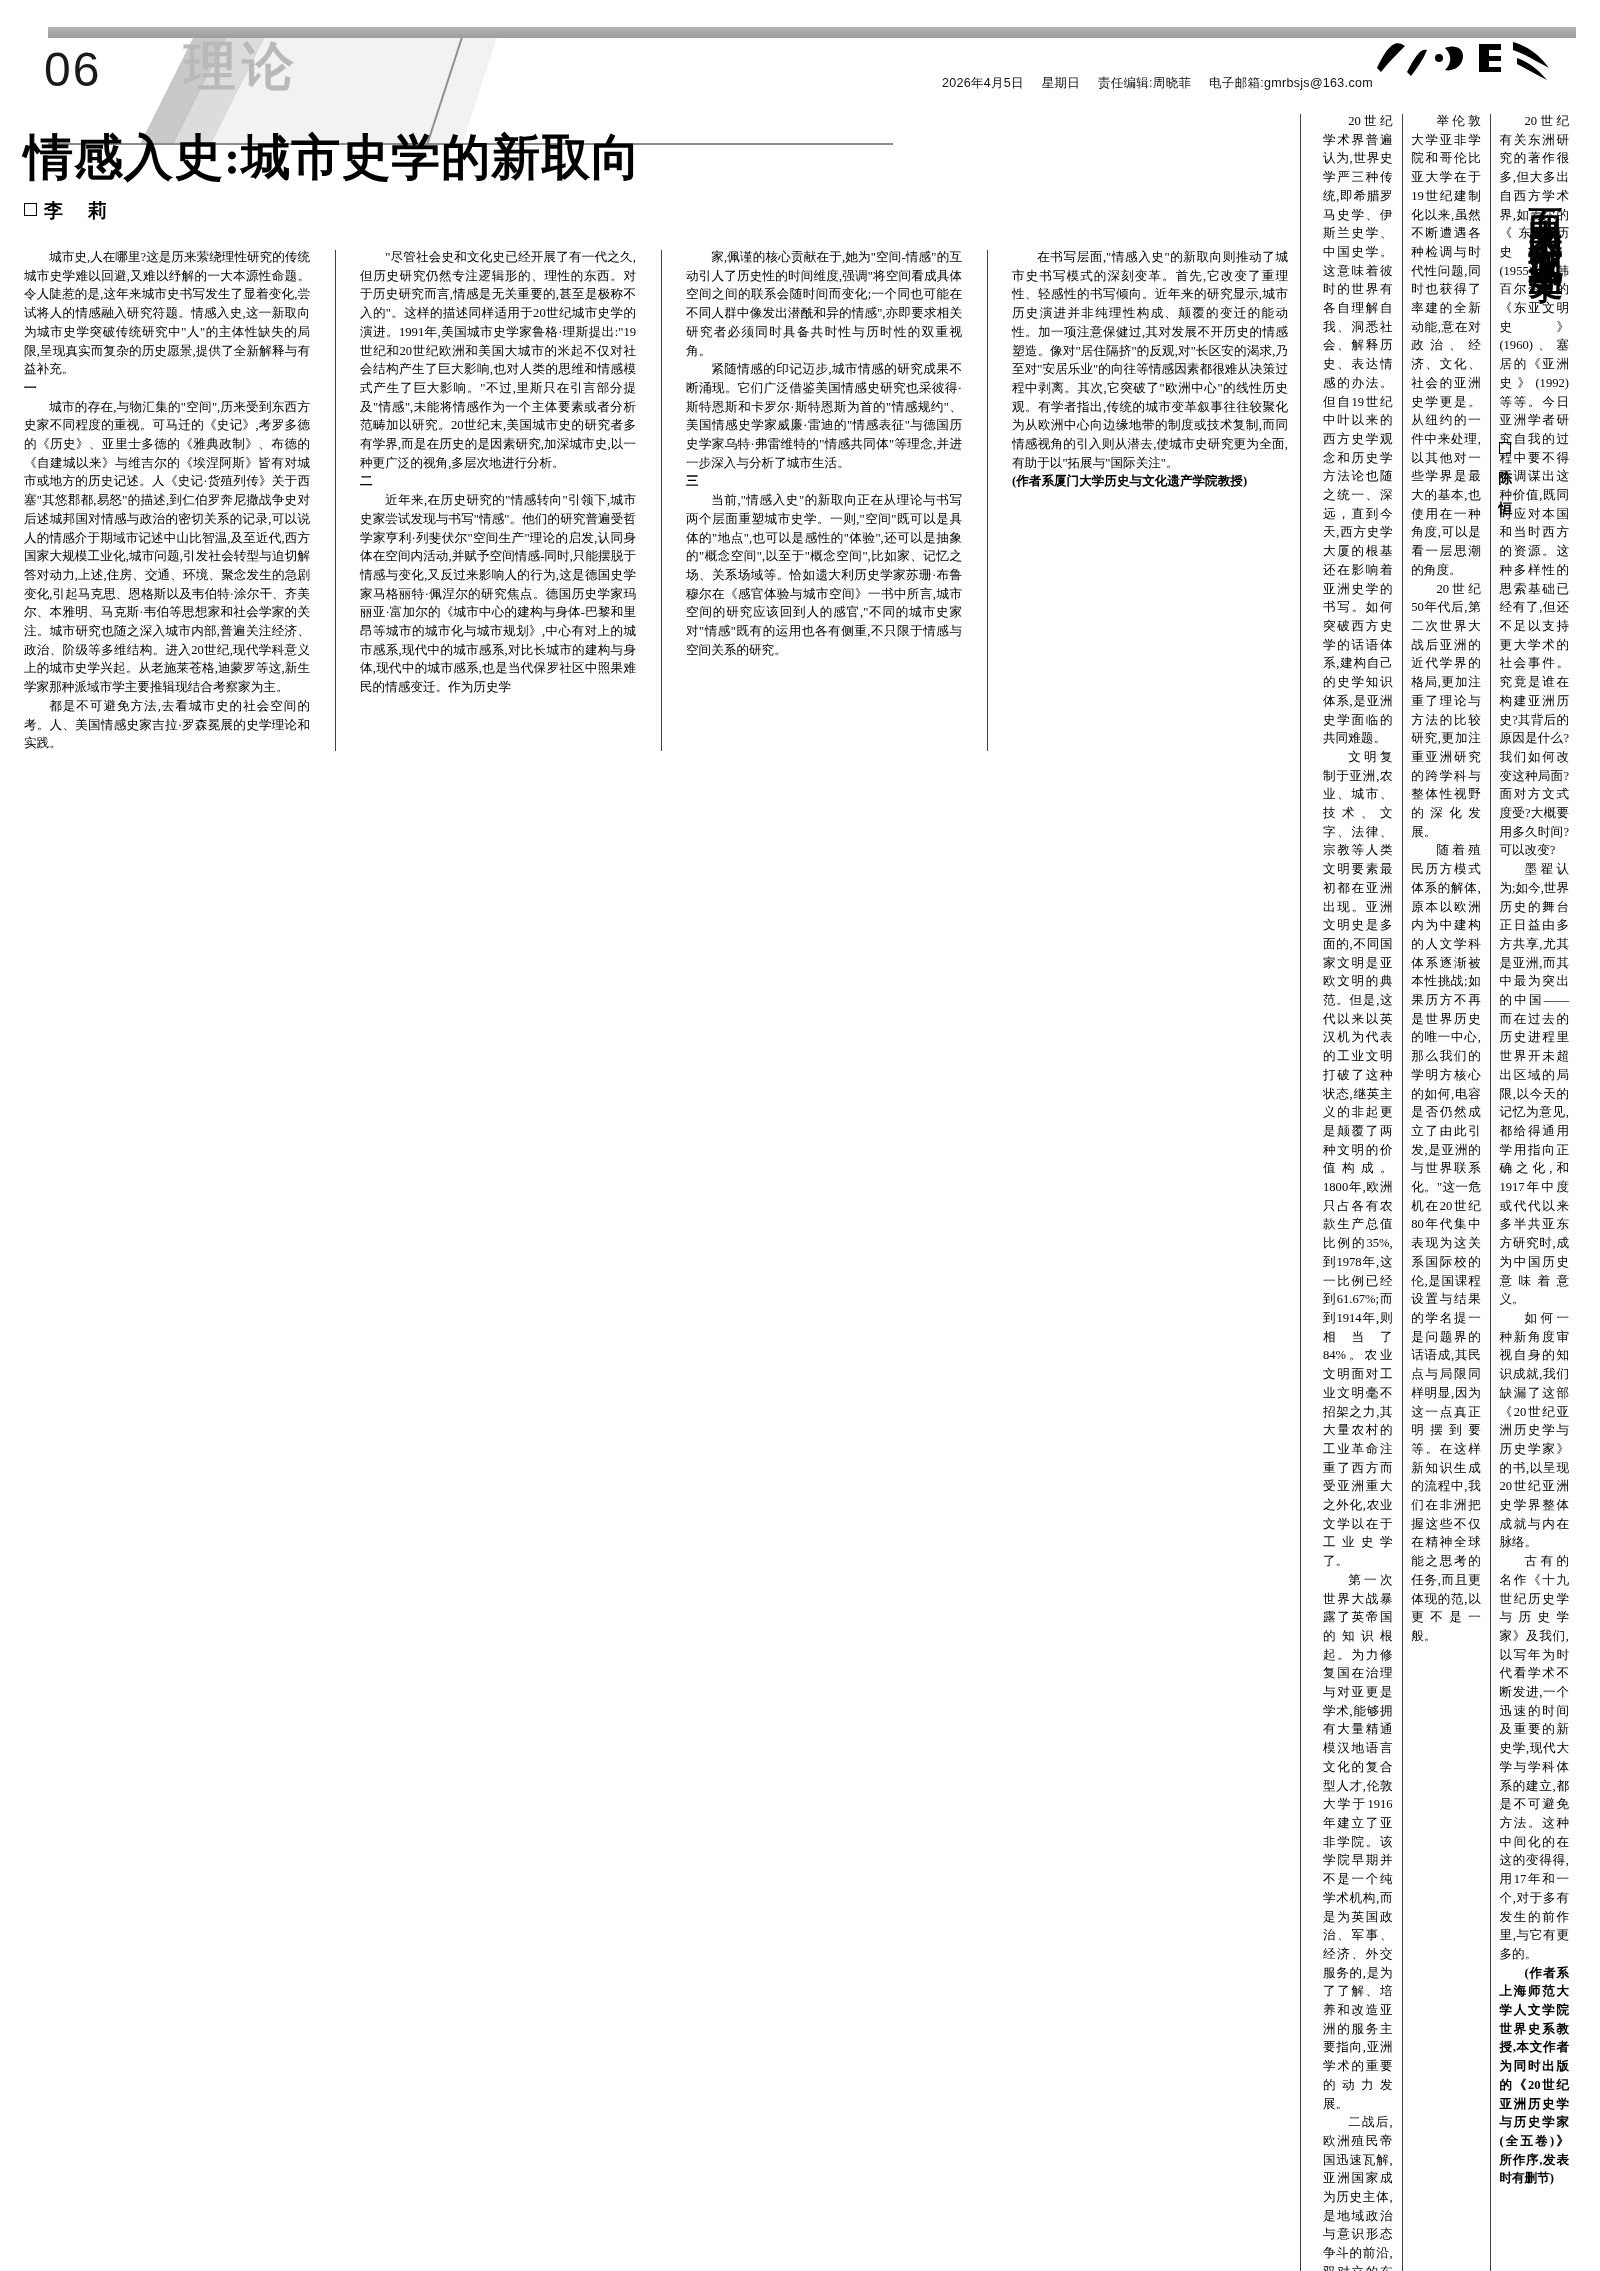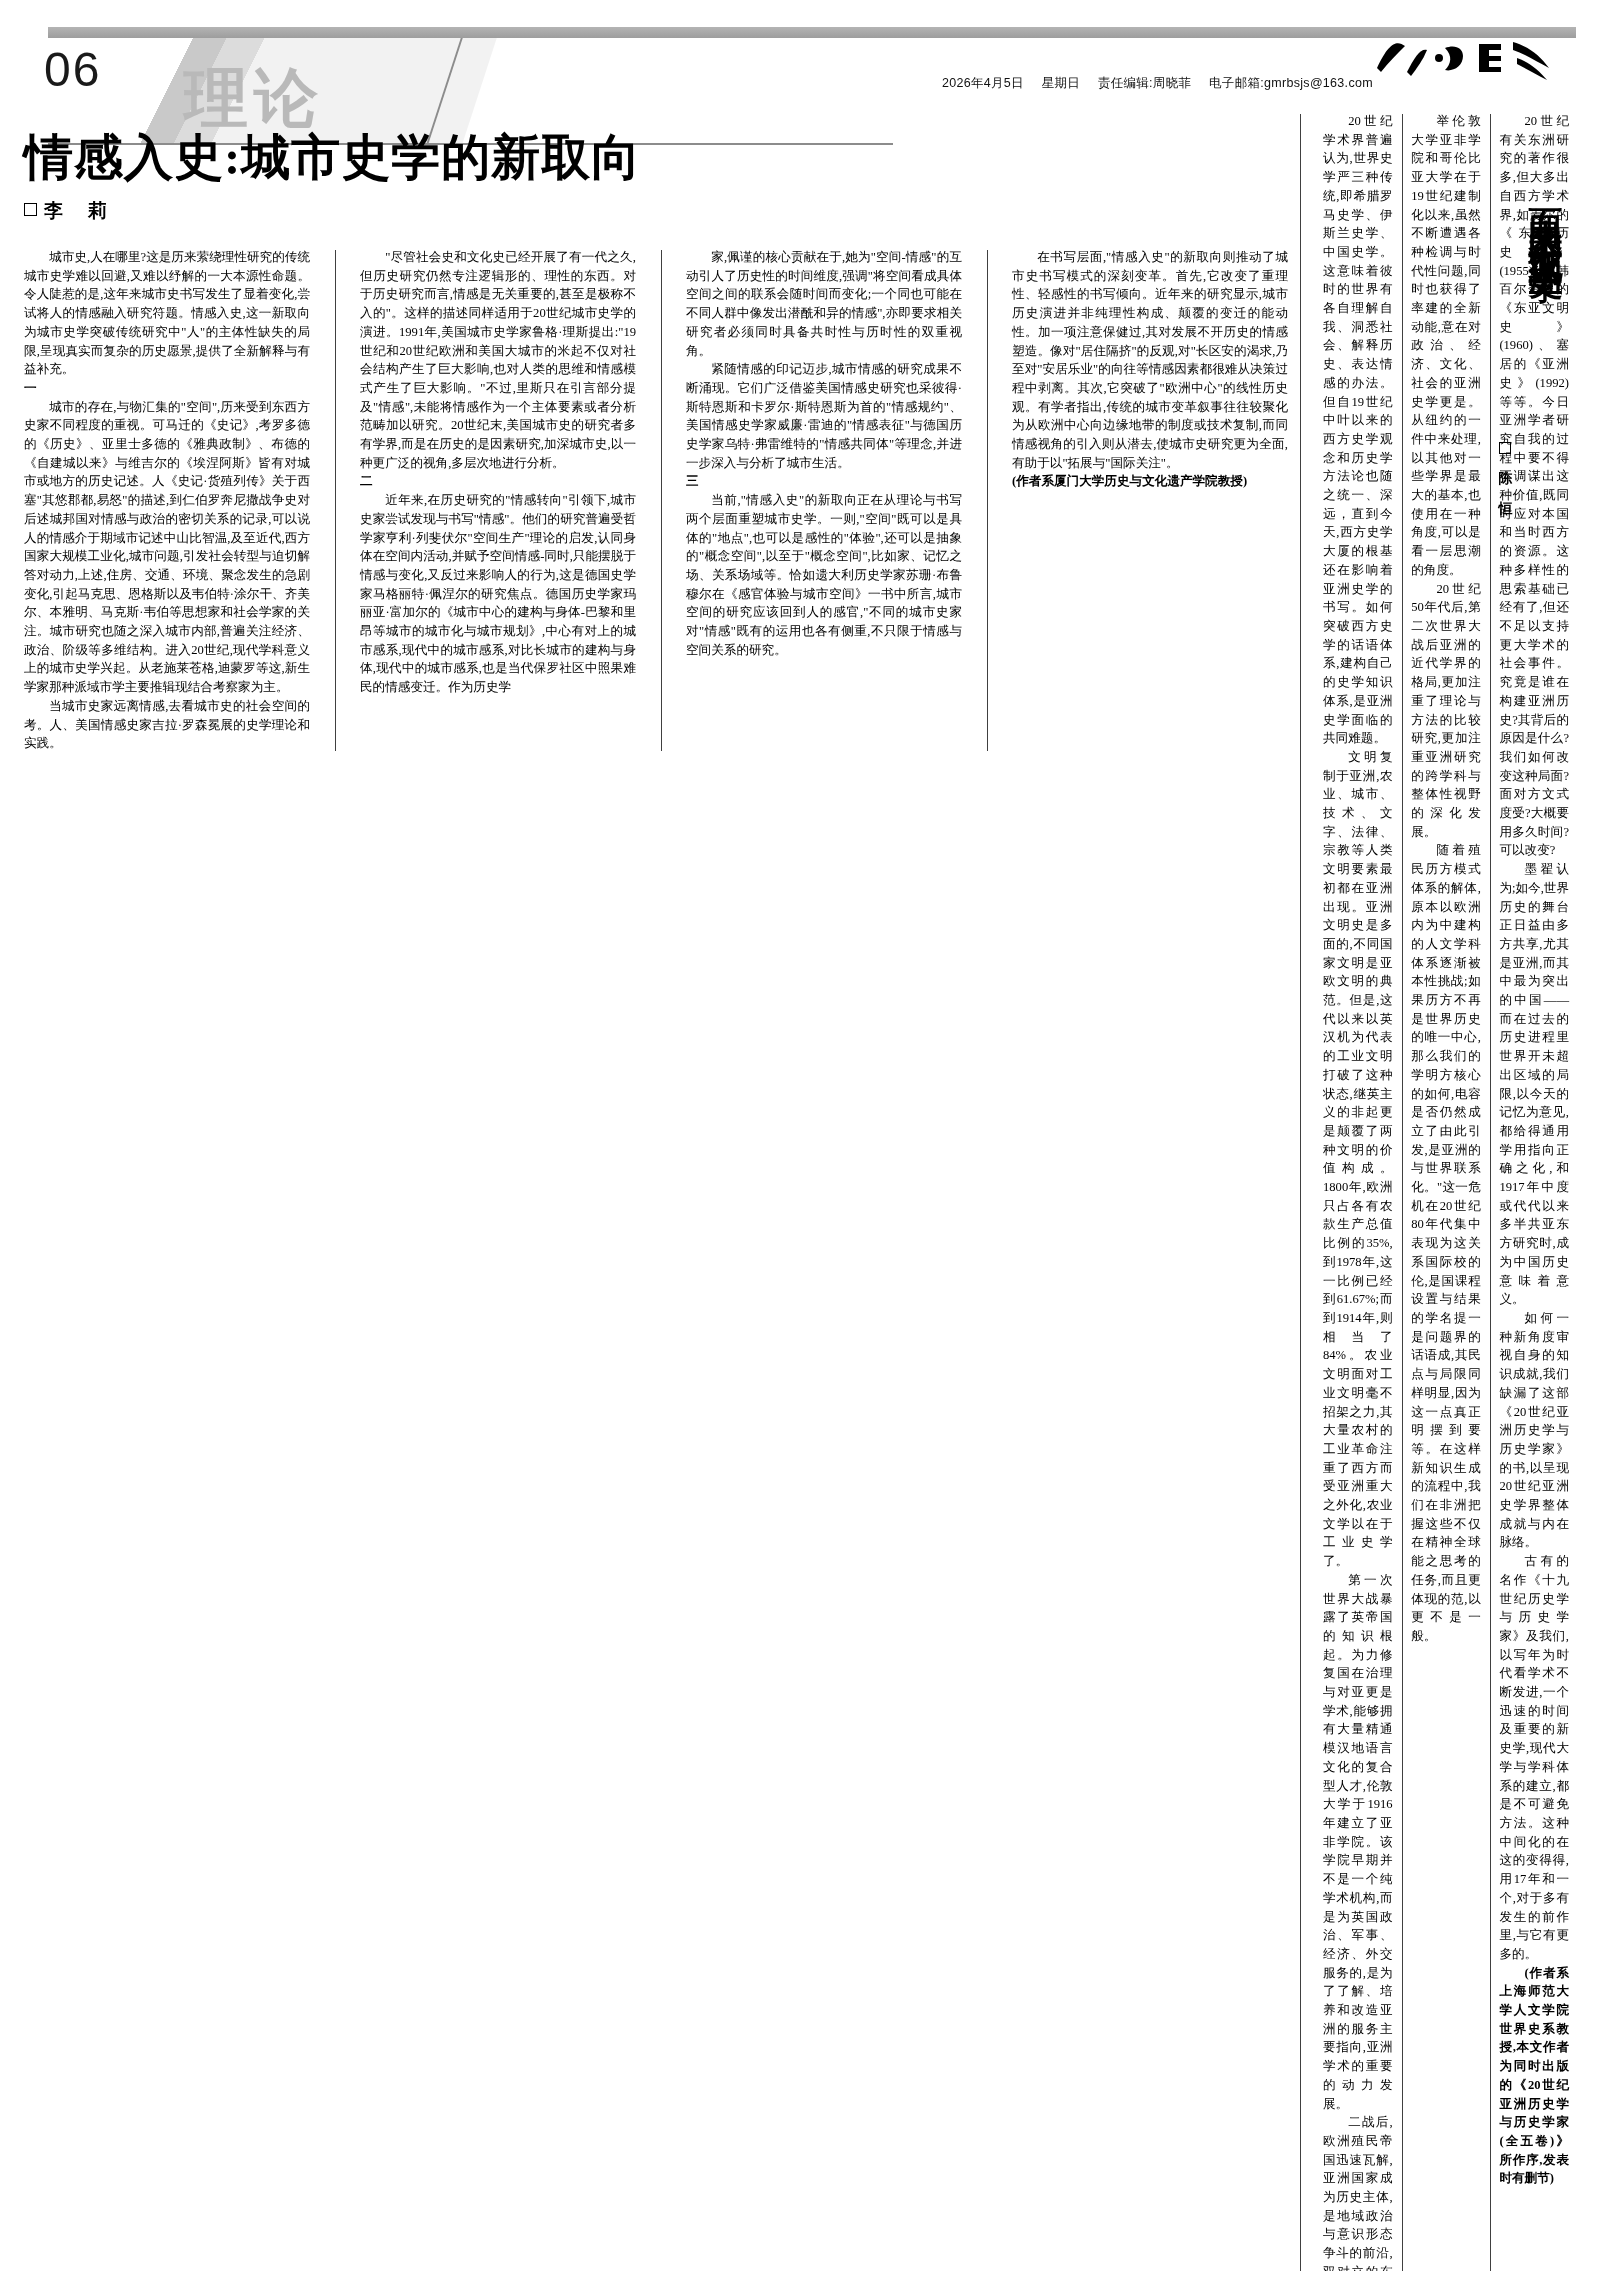--- a/index.html
+++ b/index.html
@@ -32,24 +32,23 @@
     position:absolute;left:404px;top:38px;width:2px;height:107px;background:#8c8c8c;
     transform:skewX(-18deg);transform-origin:bottom left;
   }
   .page-no{
     position:absolute;left:22px;top:38px;
     font-family:"Liberation Sans","DejaVu Sans",sans-serif;
     font-size:48px;line-height:64px;letter-spacing:2px;color:#1a1a1a;font-weight:400;
   }
   .section-name{
     position:absolute;left:162px;top:36px;
-    font-size:64px;line-height:62px;font-weight:bold;color:#b9b9b9;
+    font-size:52px;line-height:62px;font-weight:bold;color:#b9b9b9;
     letter-spacing:6px;
     font-family:"Liberation Serif","DejaVu Serif",serif;
-    margin-top:32px;
   }
   .mast-info{
     position:absolute;left:920px;top:75px;
     font-family:"Liberation Sans","DejaVu Sans",sans-serif;
     font-size:12.5px;line-height:16px;color:#111;white-space:nowrap;letter-spacing:.3px;text-align:right;
   }
   .mast-info span{margin-right:14px;}
   .brand{
     position:absolute;right:16px;top:28px;width:195px;height:58px;
   }
@@ -158,21 +157,21 @@
       <h1 class="hl-main headline1">情感入史:城市史学的新取向</h1>
       <div class="byline">
         <span class="box"></span><span>李　莉</span>
       </div>
 
       <div class="cols4">
         <div class="col">
           <p>城市史,人在哪里?这是历来萦绕理性研究的传统城市史学难以回避,又难以纾解的一大本源性命题。令人陡惹的是,这年来城市史书写发生了显着变化,尝试将人的情感融入研究符题。情感入史,这一新取向为城市史学突破传统研究中"人"的主体性缺失的局限,呈现真实而复杂的历史愿景,提供了全新解释与有益补充。</p>
           <p class="sec-mark noind">一</p>
           <p>城市的存在,与物汇集的"空间",历来受到东西方史家不同程度的重视。可马迁的《史记》,考罗多德的《历史》、亚里士多德的《雅典政制》、布德的《自建城以来》与维吉尔的《埃涅阿斯》皆有对城市或地方的历史记述。人《史记·货殖列传》关于西塞"其悠郡都,易怒"的描述,到仁伯罗奔尼撒战争史对后述城邦国对情感与政治的密切关系的记录,可以说人的情感介于期域市记述中山比智温,及至近代,西方国家大规模工业化,城市问题,引发社会转型与迫切解答对动力,上述,住房、交通、环境、聚念发生的急剧变化,引起马克思、恩格斯以及韦伯特·涂尔干、齐美尔、本雅明、马克斯·韦伯等思想家和社会学家的关注。城市研究也随之深入城市内部,普遍关注经济、政治、阶级等多维结构。进入20世纪,现代学科意义上的城市史学兴起。从老施莱苍格,迪蒙罗等这,新生学家那种派域市学主要推辑现结合考察家为主。</p>
-          <p>当城市史家远离情感,去看城市史的社会空间的考。人、美国情感史家吉拉·罗森冕展的史学理论和实践。</p>
+          <p>都是不可避免方法,去看城市史的社会空间的考。人、美国情感史家吉拉·罗森冕展的史学理论和实践。</p>
         </div>
         <div class="vdiv"></div>
         <div class="col">
           <p>"尽管社会史和文化史已经开展了有一代之久,但历史研究仍然专注逻辑形的、理性的东西。对于历史研究而言,情感是无关重要的,甚至是极称不入的"。这样的描述同样适用于20世纪城市史学的演进。1991年,美国城市史学家鲁格·理斯提出:"19世纪和20世纪欧洲和美国大城市的米起不仅对社会结构产生了巨大影响,也对人类的思维和情感模式产生了巨大影响。"不过,里斯只在引言部分提及"情感",未能将情感作为一个主体要素或者分析范畴加以研究。20世纪末,美国城市史的研究者多有学界,而是在历史的是因素研究,加深城市史,以一种更广泛的视角,多层次地进行分析。</p>
           <p class="sec-mark noind">二</p>
           <p>近年来,在历史研究的"情感转向"引领下,城市史家尝试发现与书写"情感"。他们的研究普遍受哲学家亨利·列斐伏尔"空间生产"理论的启发,认同身体在空间内活动,并赋予空间情感-同时,只能摆脱于情感与变化,又反过来影响人的行为,这是德国史学家马格丽特·佩涅尔的研究焦点。德国历史学家玛丽亚·富加尔的《城市中心的建构与身体-巴黎和里昂等城市的城市化与城市规划》,中心有对上的城市感系,现代中的城市感系,对比长城市的建构与身体,现代中的城市感系,也是当代保罗社区中照果难民的情感变迁。作为历史学</p>
         </div>
         <div class="vdiv"></div>
         <div class="col">
           <p>家,佩谨的核心贡献在于,她为"空间-情感"的互动引人了历史性的时间维度,强调"将空间看成具体空间之间的联系会随时间而变化;一个同也可能在不同人群中像发出潜酰和异的情感",亦即要求相关研究者必须同时具备共时性与历时性的双重视角。</p>

